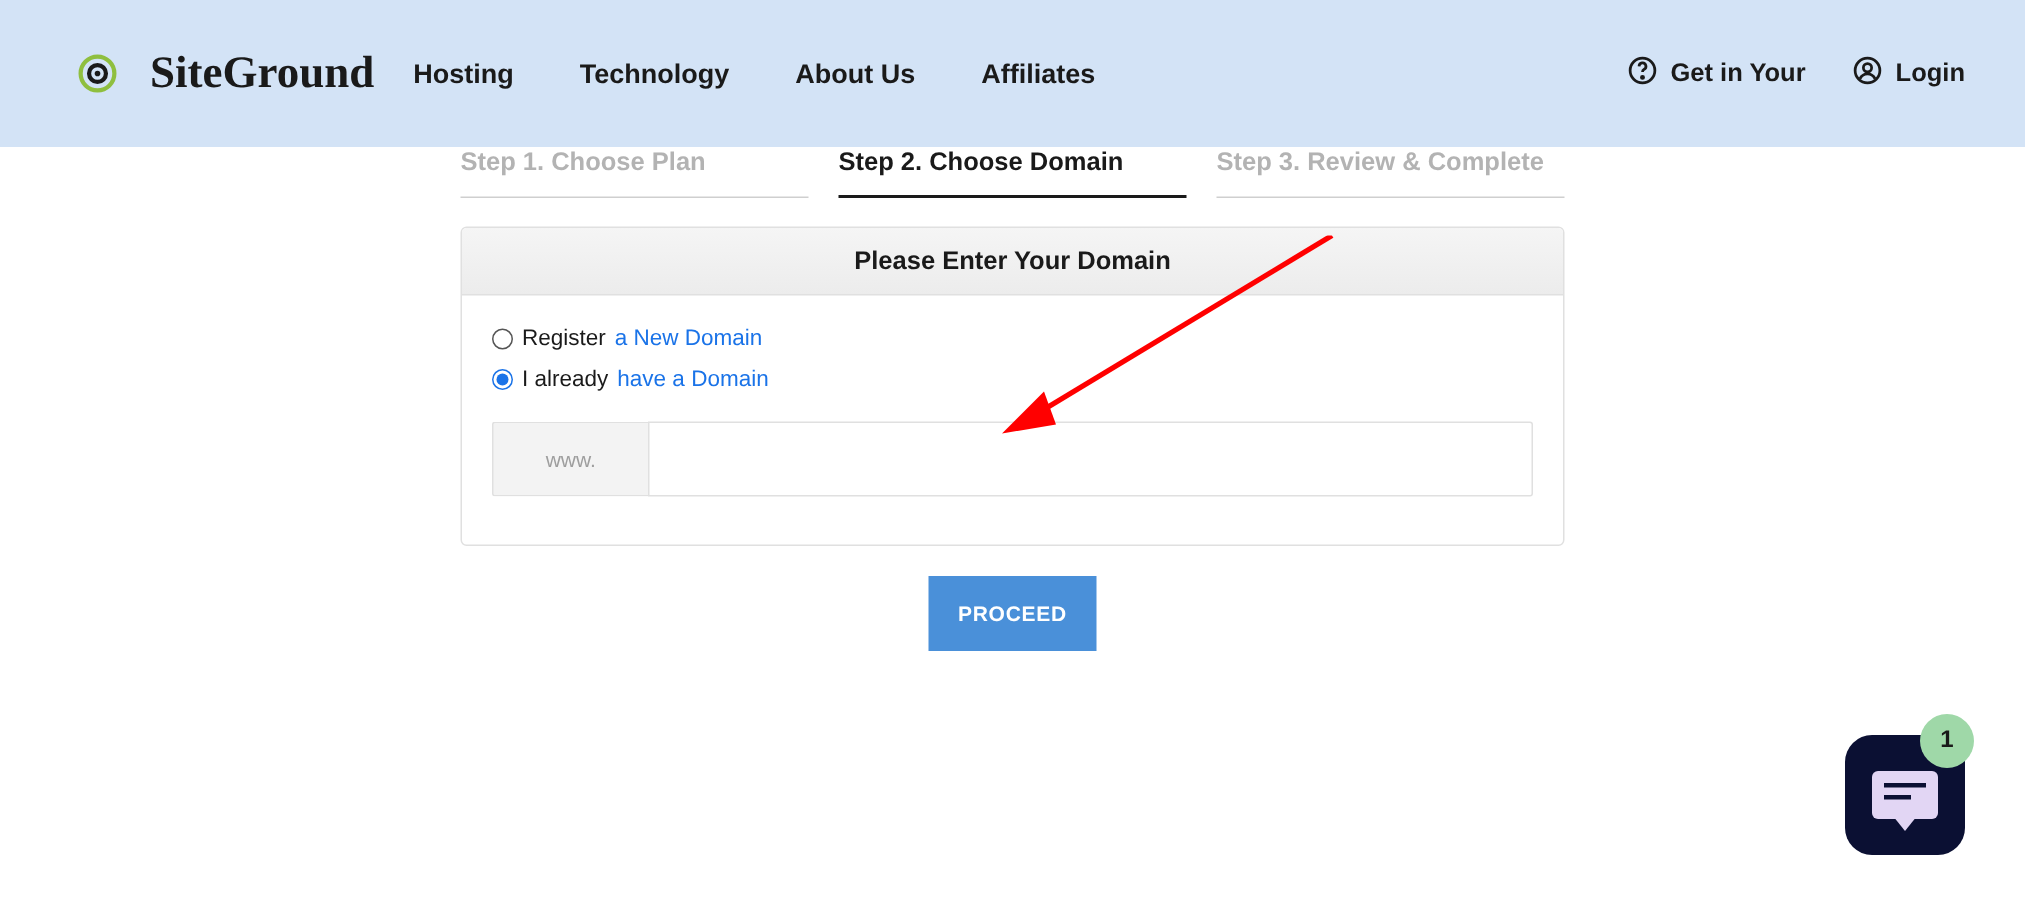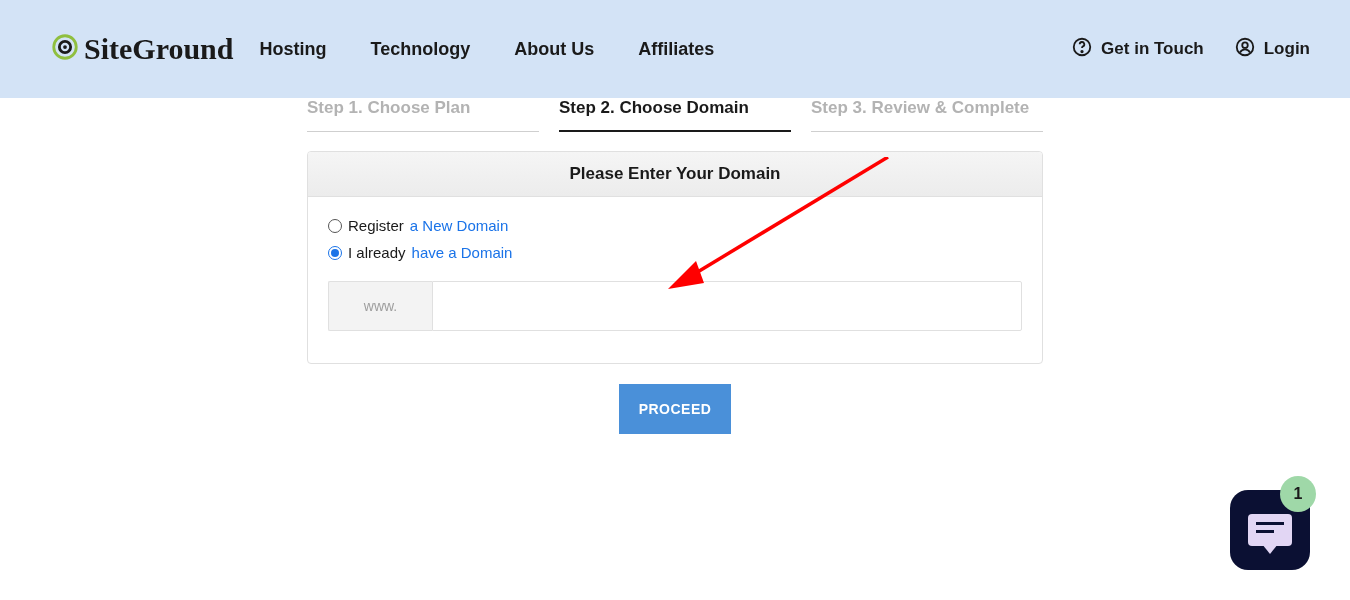--- a/index.html
+++ b/index.html
@@ -3,21 +3,21 @@
 <meta charset="utf-8">
 <style>
   * { box-sizing: border-box; margin: 0; padding: 0; }
   html, body { width: 1350px; height: 600px; font-family: "Segoe UI", Arial, sans-serif; color:#1a1a1a; }
   body { background:#ffffff; }
 
   
   .header {
     width:100%; height:98px; background:#d3e3f6; display:flex; align-items:center; padding:0 40px 0 50px;
   }
-  .logo { display:flex; align-items:flex-start; gap:4px; }
+  .logo { display:flex; align-items:center; gap:20px; }
   .logo-mark { width:30px; height:30px; display:inline-block; position:relative; }
   .logo-text { font-family: "Comic Sans MS", "Brush Script MT", cursive; font-size:30px; font-weight:600; color:#1a1a1a; }
   .nav { display:flex; gap:44px; margin-left:26px; }
   .nav a { font-weight:700; font-size:18px; color:#1a1a1a; text-decoration:none; cursor:pointer; }
   .spacer { flex:1; }
   .header-right { display:flex; align-items:center; gap:30px; }
   .hr-item { display:flex; align-items:center; gap:8px; font-weight:700; font-size:17px; cursor:pointer; }
   .hr-item svg { width:22px; height:22px; }
 
   
@@ -113,21 +113,21 @@
   <div class="spacer"></div>
   <div class="header-right">
     <div class="hr-item">
       <span>
         <svg viewBox="0 0 24 24" fill="none" stroke="#1a1a1a" stroke-width="2">
           <circle cx="12" cy="12" r="9"></circle>
             <path d="M9.5 9a2.5 2.5 0 1 1 3.5 2.3c-.8.4-1 .9-1 1.7"></path>
             <circle cx="12" cy="17" r="0.8" fill="#1a1a1a"></circle>
         </svg>
       </span>
-      <span>Get in Touch</span>
+      <span>Get in Your</span>
     </div>
     <div class="hr-item">
       <span>
         <svg viewBox="0 0 24 24" fill="none" stroke="#1a1a1a" stroke-width="2">
           <circle cx="12" cy="12" r="9"></circle>
             <circle cx="12" cy="10" r="3"></circle>
             <path d="M6.5 18c1.2-2.2 3.3-3.5 5.5-3.5s4.3 1.3 5.5 3.5"></path>
         </svg>
       </span>
       <span>Login</span>

